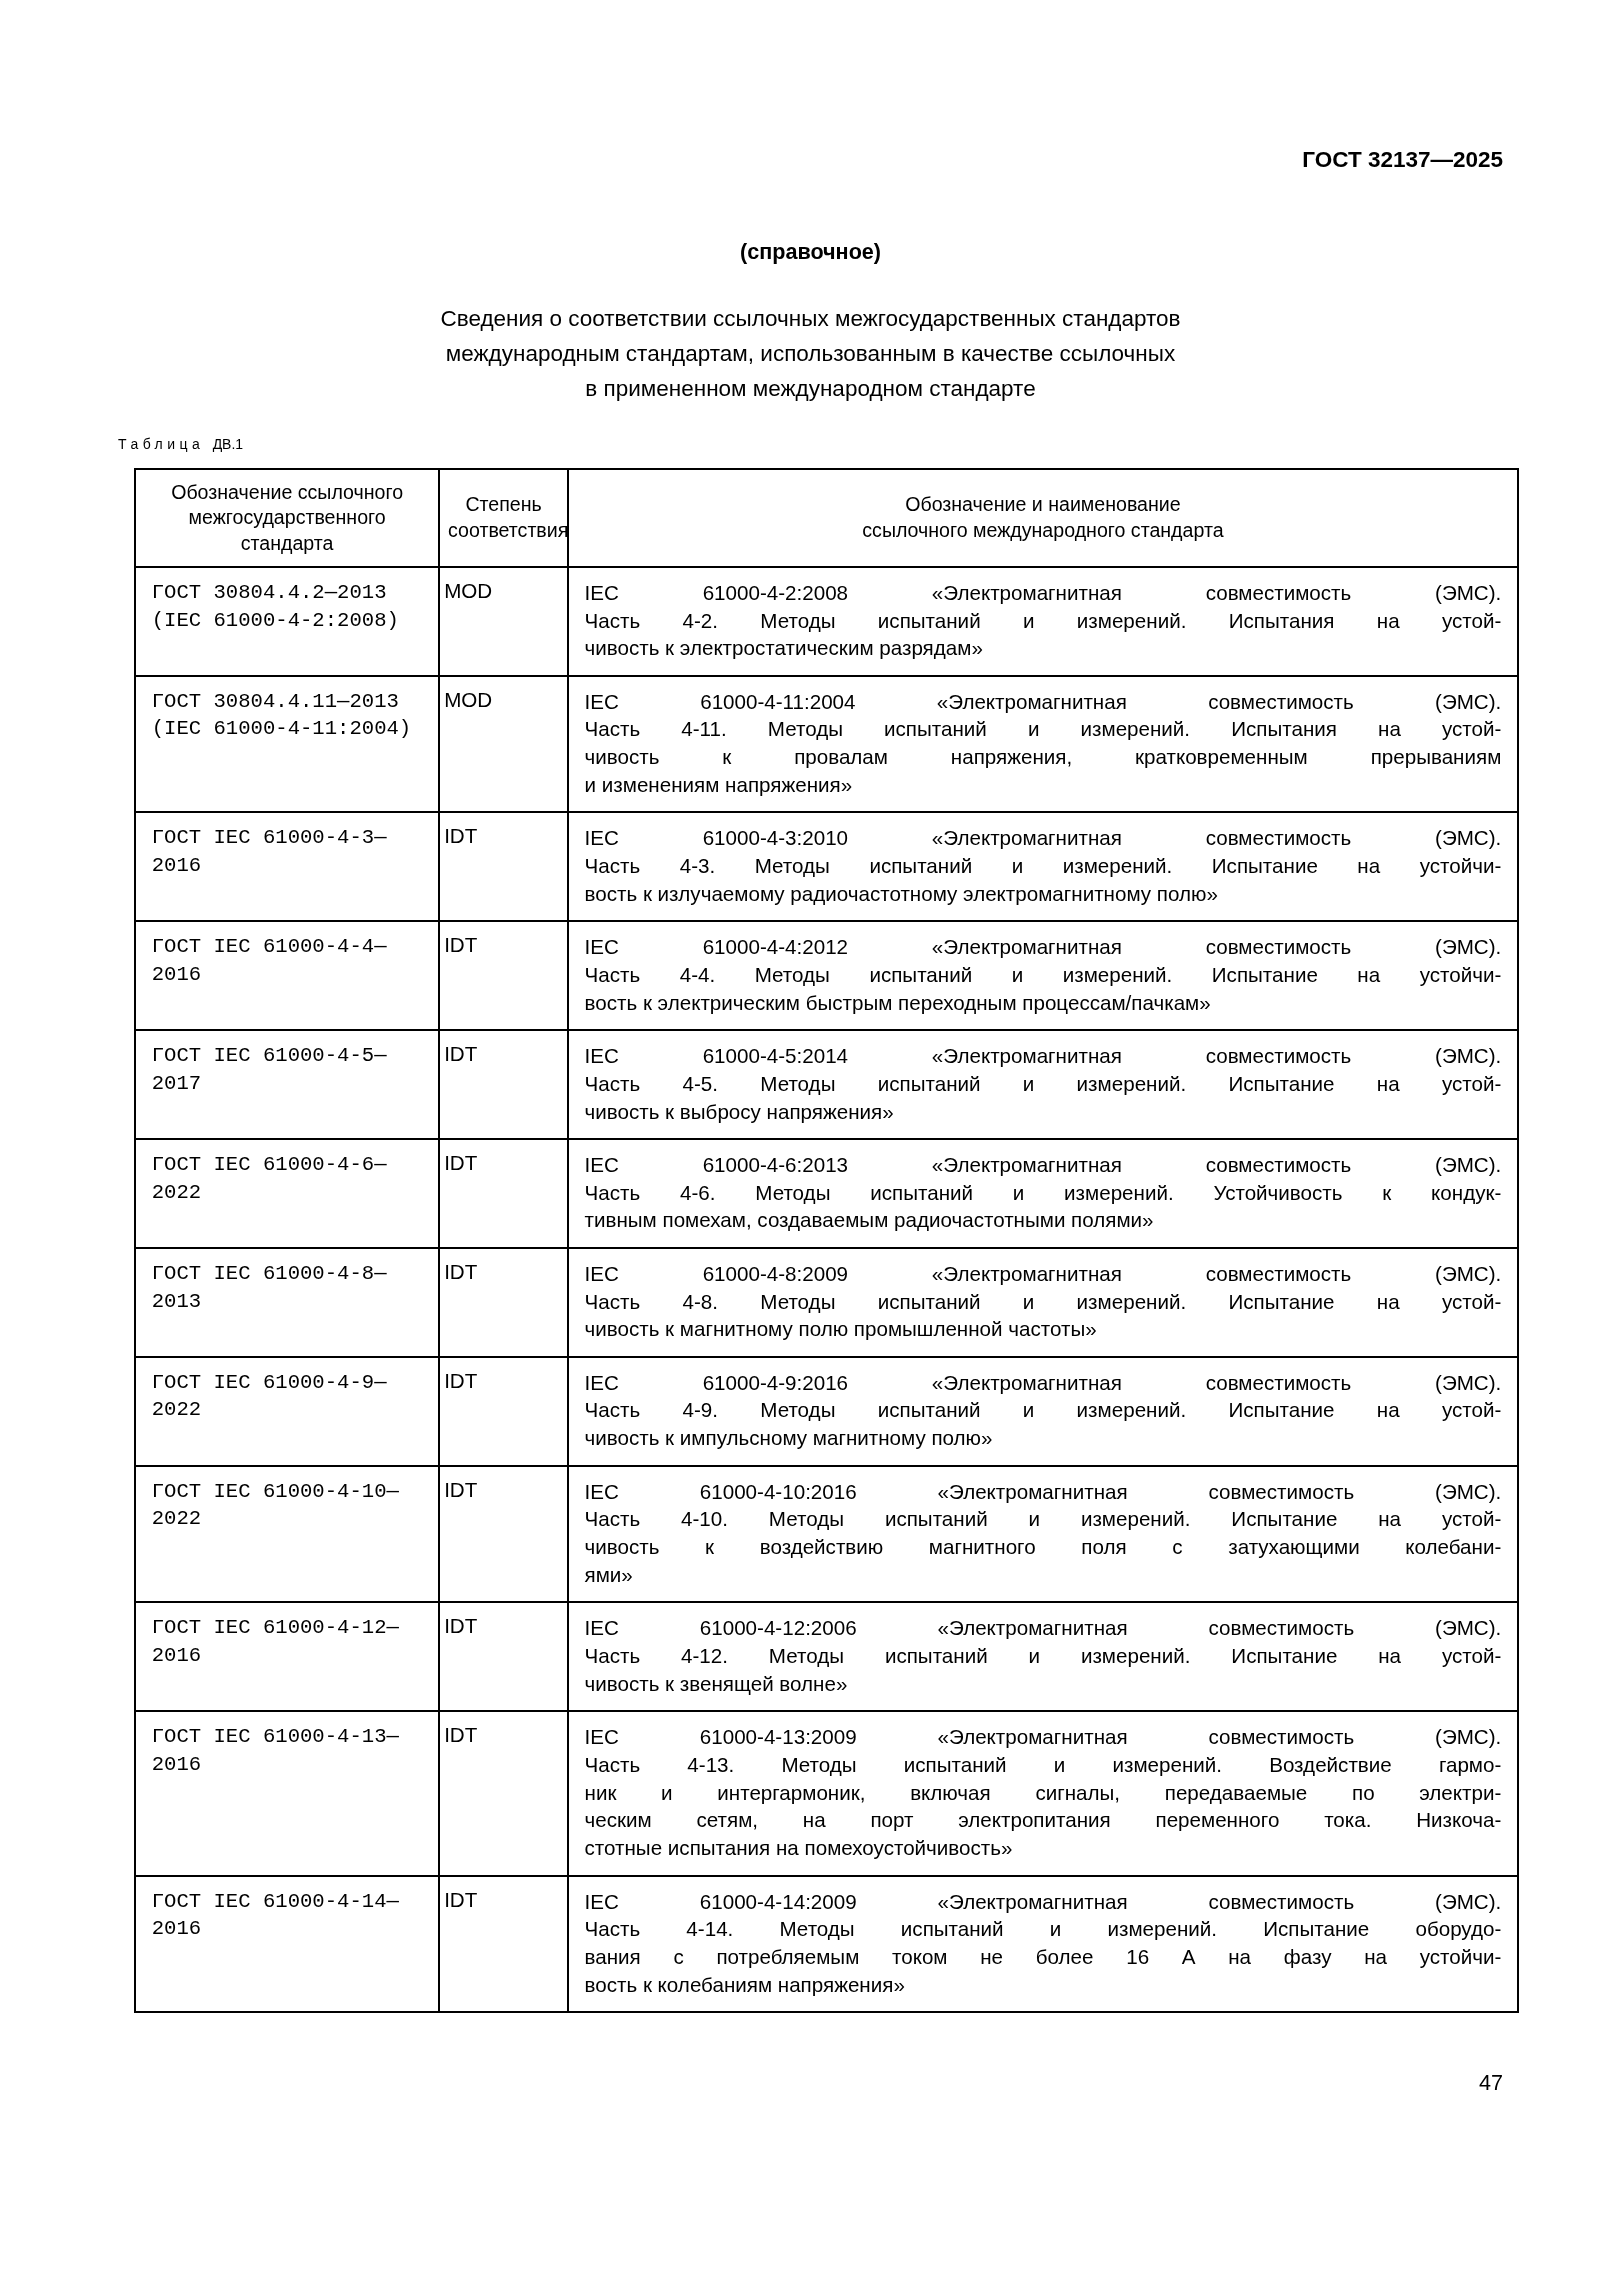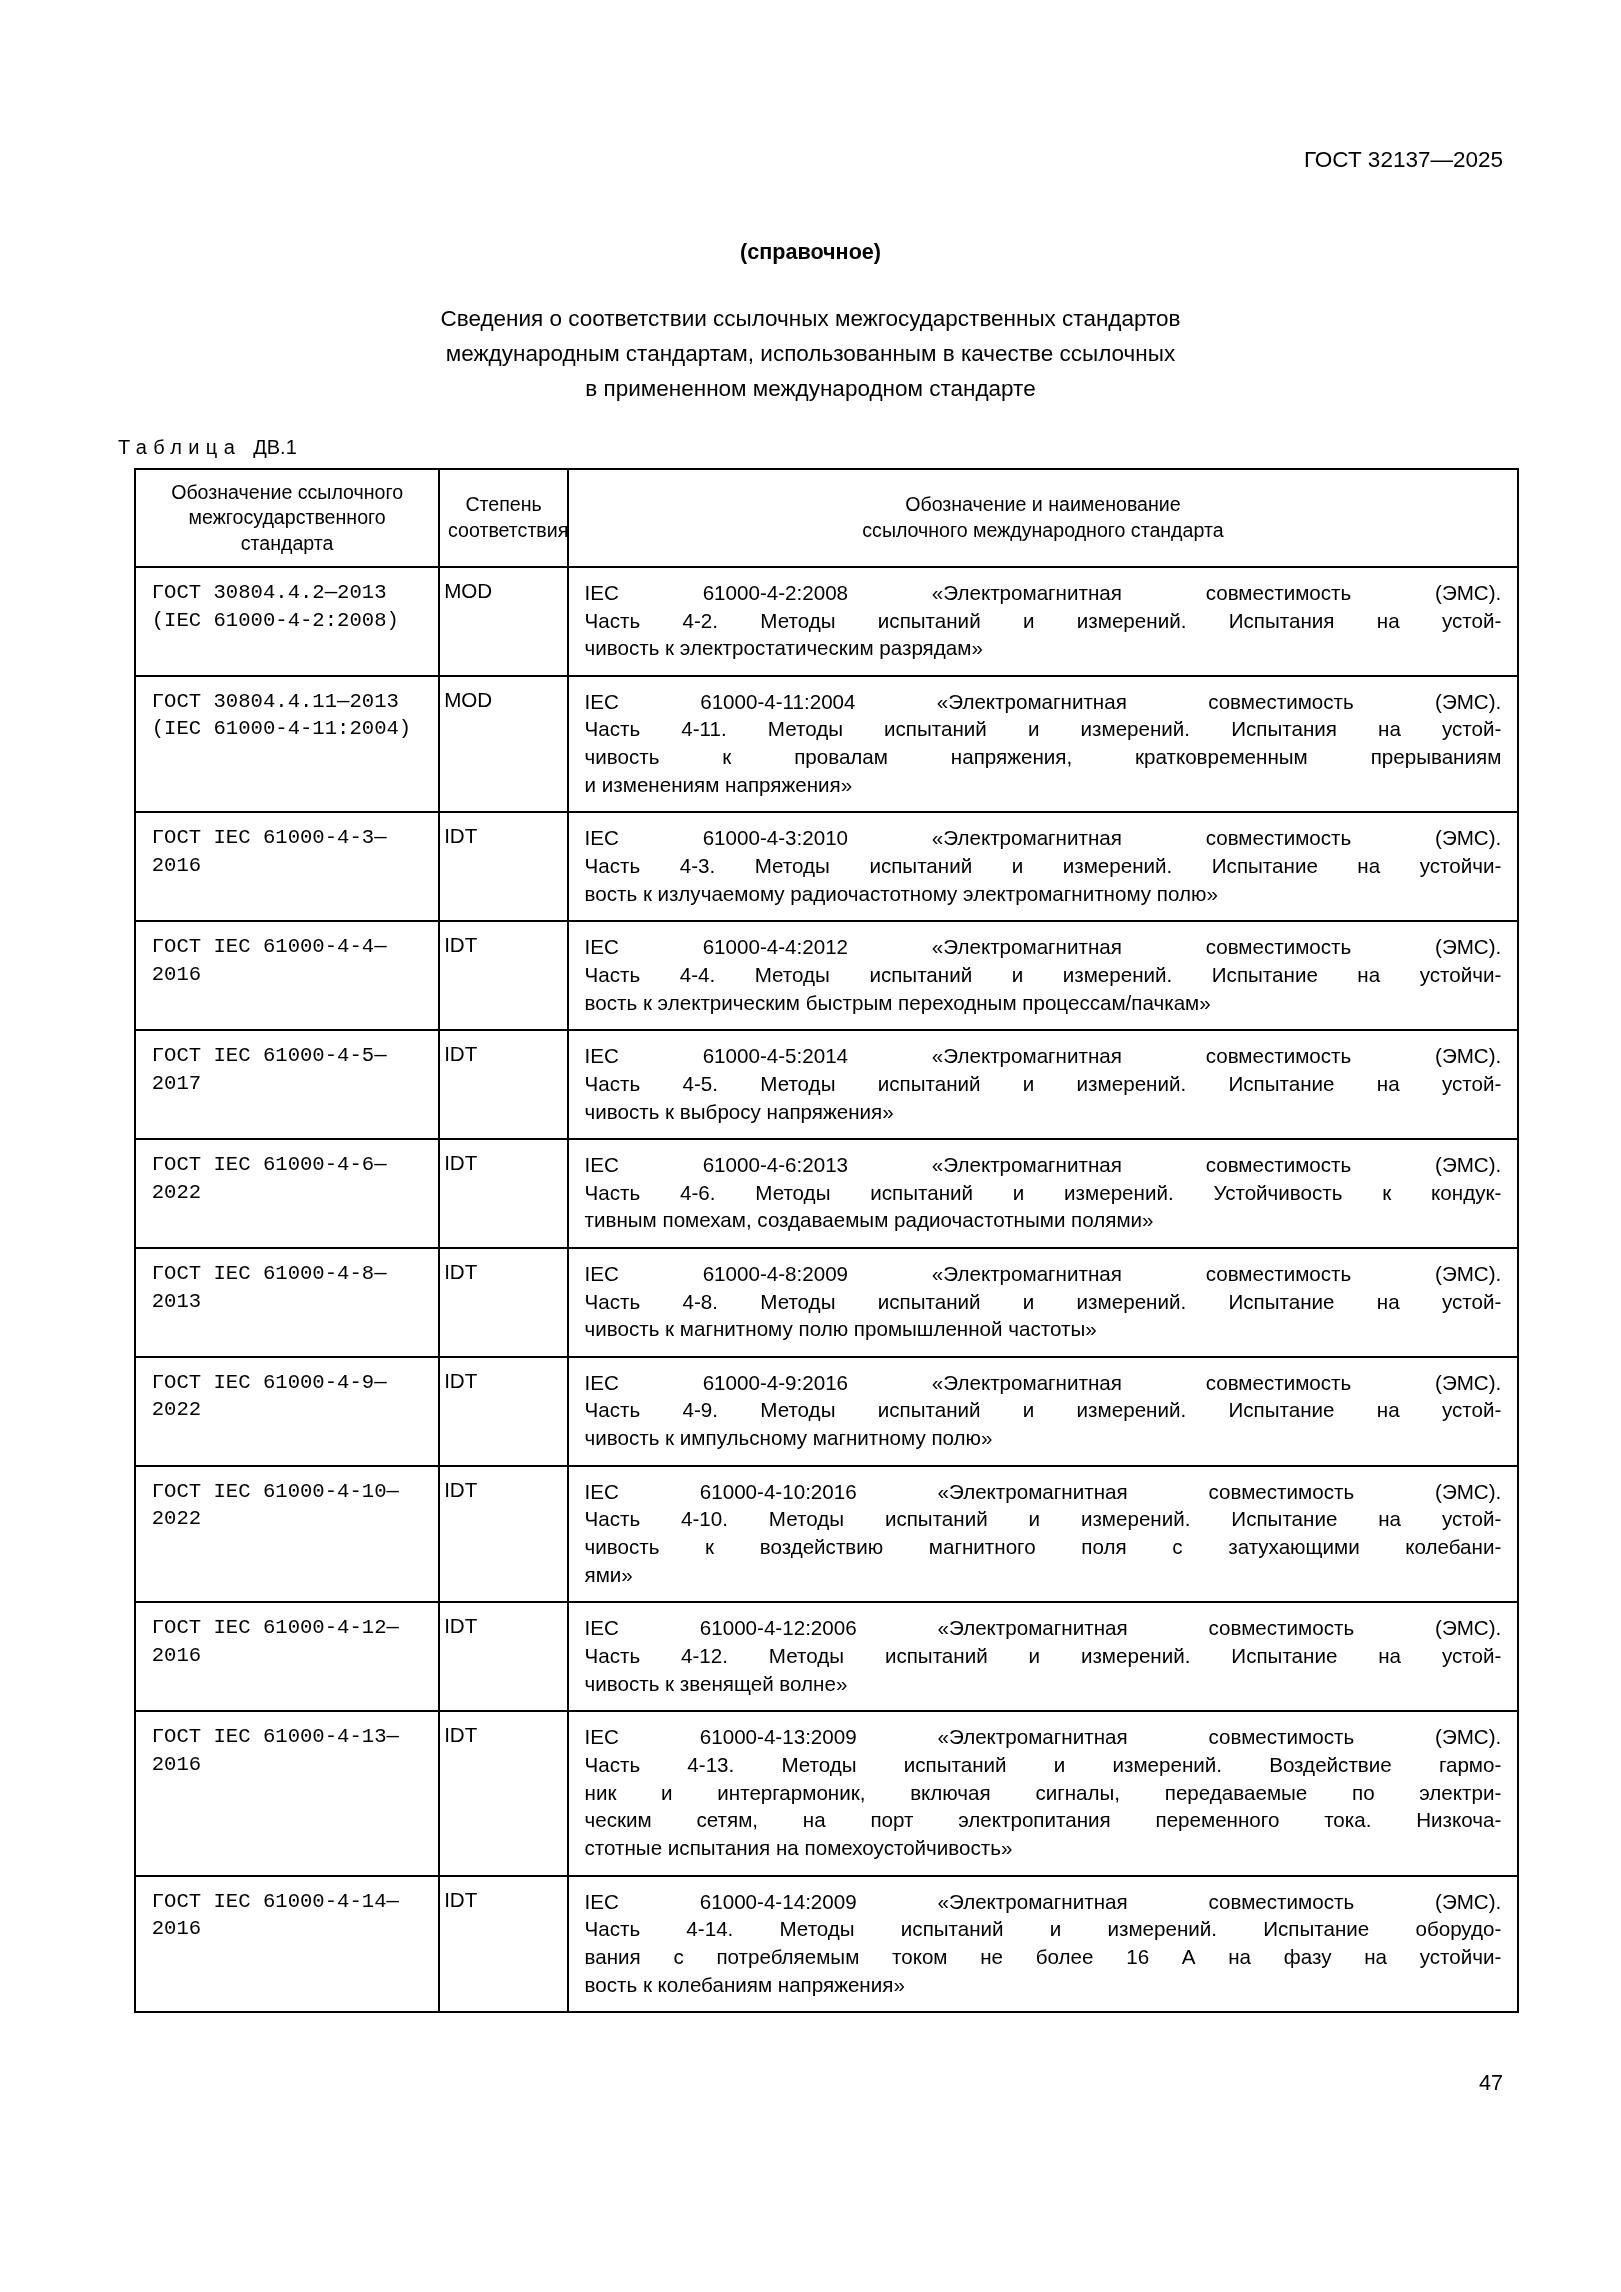--- a/index.html
+++ b/index.html
@@ -9,42 +9,42 @@
     min-height: 2293px;
     font-family: "Liberation Sans", sans-serif;
     color: #000;
     position: relative;
   }
   .page {
     padding: 147px 118px 0 118px;
   }
   .doc-code {
     text-align: right;
-    font-weight: normal;
+    font-weight: bold;
     font-size: 22.5px;
     margin-bottom: 63px;
   }
   .appendix, .appendix-type {
     text-align: center;
     font-weight: bold;
     font-size: 21.6px;
     line-height: 1.45;
   }
   .appendix-type { margin-bottom: 35px; }
   .title {
     text-align: center;
     font-weight: normal;
     font-size: 22.5px;
     line-height: 1.55;
     white-space: pre-line;
     margin-bottom: 29px;
   }
   .table-caption {
-    font-size: 20px;
-    margin-bottom: 9px;
+    font-size: 14px;
+    margin-bottom: 16px;
   }
   .table-caption .spaced { letter-spacing: 0.32em; }
   table {
     width: 100%;
     border-collapse: collapse;
     table-layout: fixed;
     margin-left: 16px;
   }
   th, td {
     border: 2px solid #000;

